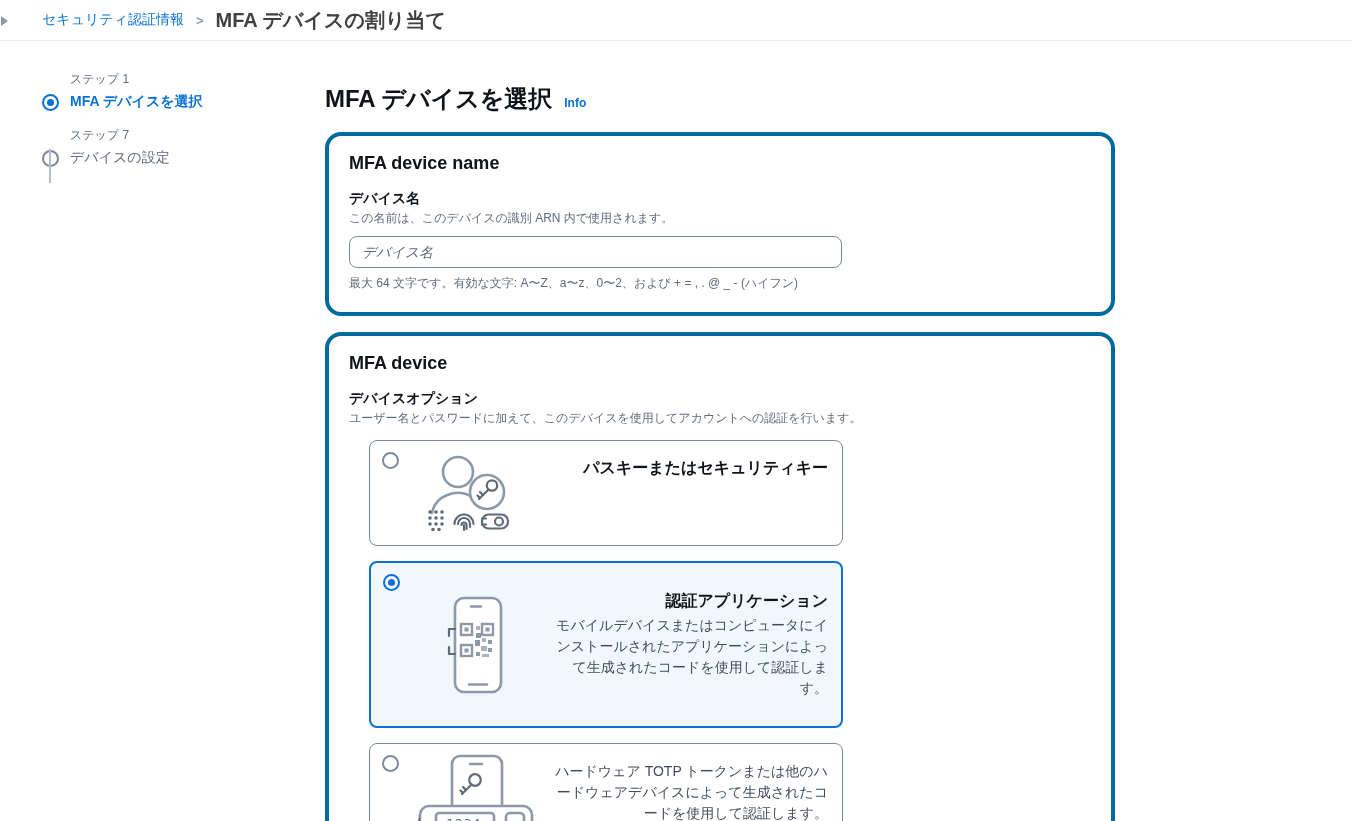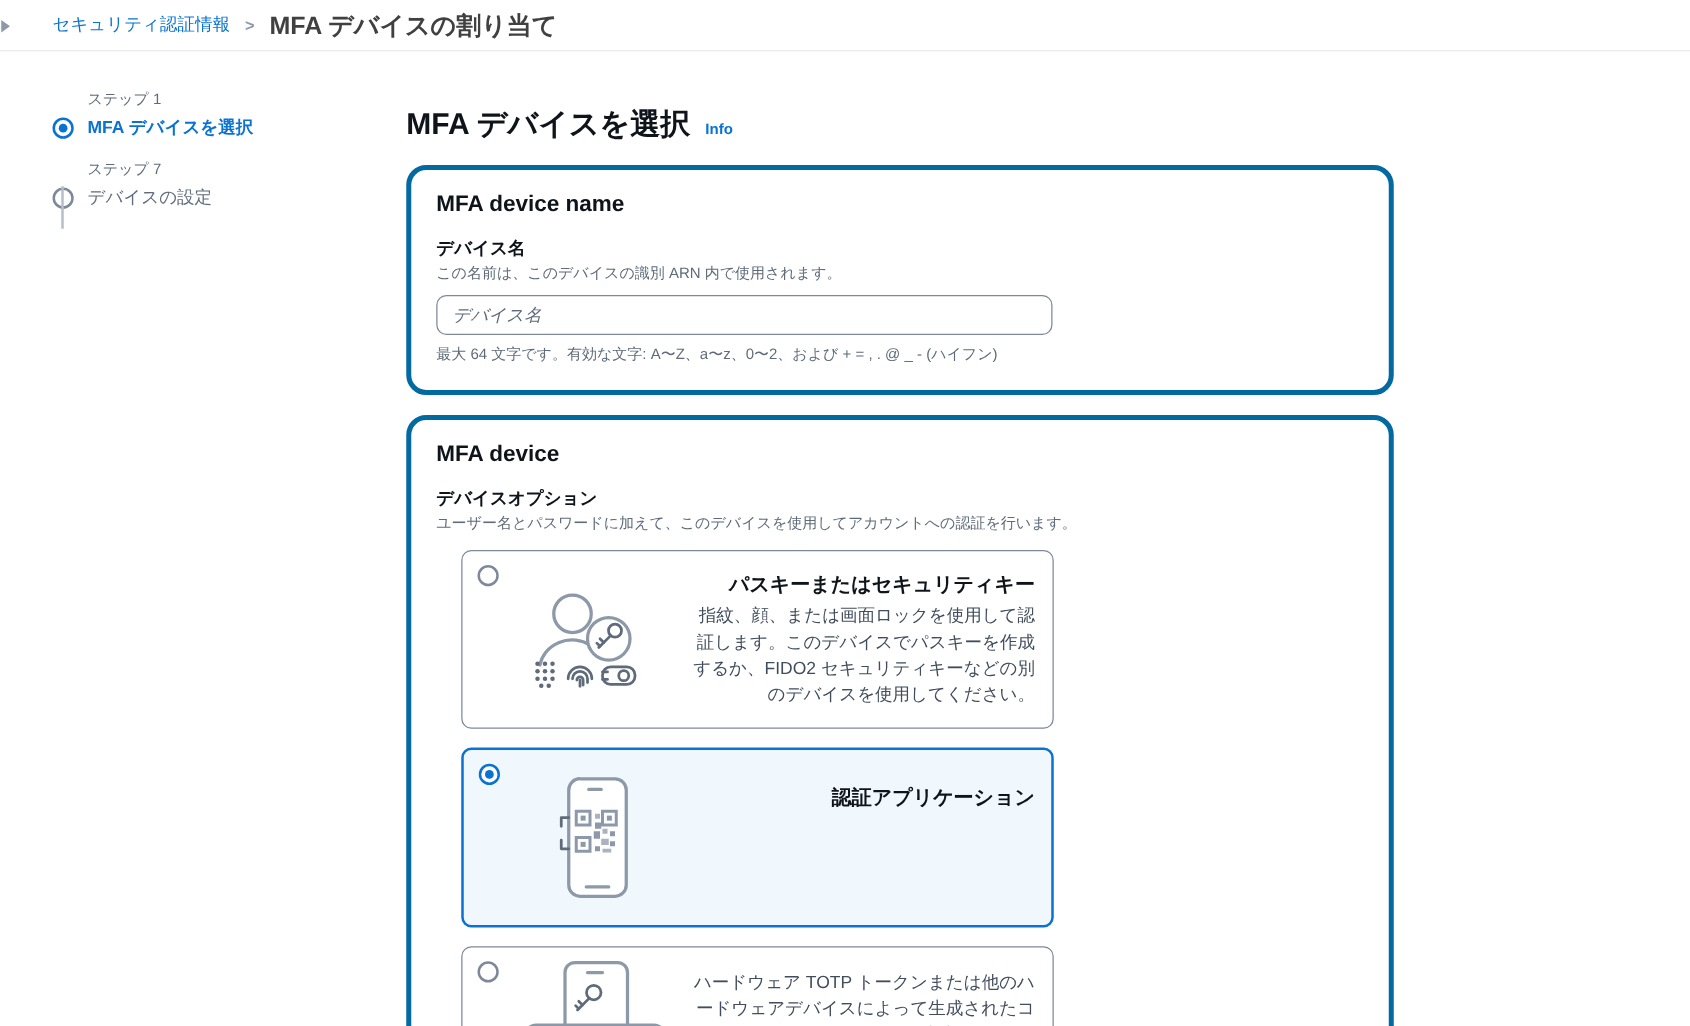--- a/index.html
+++ b/index.html
@@ -264,21 +264,20 @@
               <g class="dk" stroke-width="2.4">
                 <rect x="62" y="63.5" width="26" height="14" rx="6.5"></rect>
                 <circle cx="79" cy="70.5" r="4"></circle>
                 <line x1="62" y1="67.5" x2="66" y2="67.5"></line>
                 <line x1="62" y1="73.5" x2="66" y2="73.5"></line>
               </g>
             </svg>
           </span>
           <span class="tile-text">
             <div class="tile-title">パスキーまたはセキュリティキー</div>
-            <div class="tile-desc">指紋、顔、または画面ロックを使用して認証します。このデバイスでパスキーを作成するか、FIDO2 セキュリティキーなどの別のデバイスを使用してください。</div>
           </span>
         </div>
 
         <div class="tile selected">
           <span class="radio checked">
               <span class="radio-dot"></span>
             </span>
           <span class="tile-icon">
             <svg width="58" height="98" viewBox="0 0 58 98">
               <rect class="stw" x="8" y="2" width="46" height="94" rx="9"></rect>
@@ -302,20 +301,21 @@
                 <rect x="41" y="44" width="4" height="4"></rect>
                 <rect x="34" y="50" width="6" height="5" opacity="0.75"></rect>
                 <rect x="41" y="52" width="4" height="4"></rect>
                 <rect x="29" y="56" width="4" height="4"></rect>
                 <rect x="35" y="58" width="7" height="3" opacity="0.75"></rect>
               </g>
             </svg>
           </span>
           <span class="tile-text">
             <div class="tile-title">認証アプリケーション</div>
+            <div class="tile-desc">モバイルデバイスまたはコンピュータにインストールされたアプリケーションによって生成されたコードを使用して認証します。</div>
           </span>
         </div>
 
         <div class="tile">
           <span class="radio"></span>
           <span class="tile-icon">
             <svg width="128" height="96" viewBox="0 0 128 96">
               <rect class="stw" x="40" y="2" width="50" height="70" rx="8"></rect>
               <line class="st" x1="58" y1="10" x2="70" y2="10"></line>
               <g>

